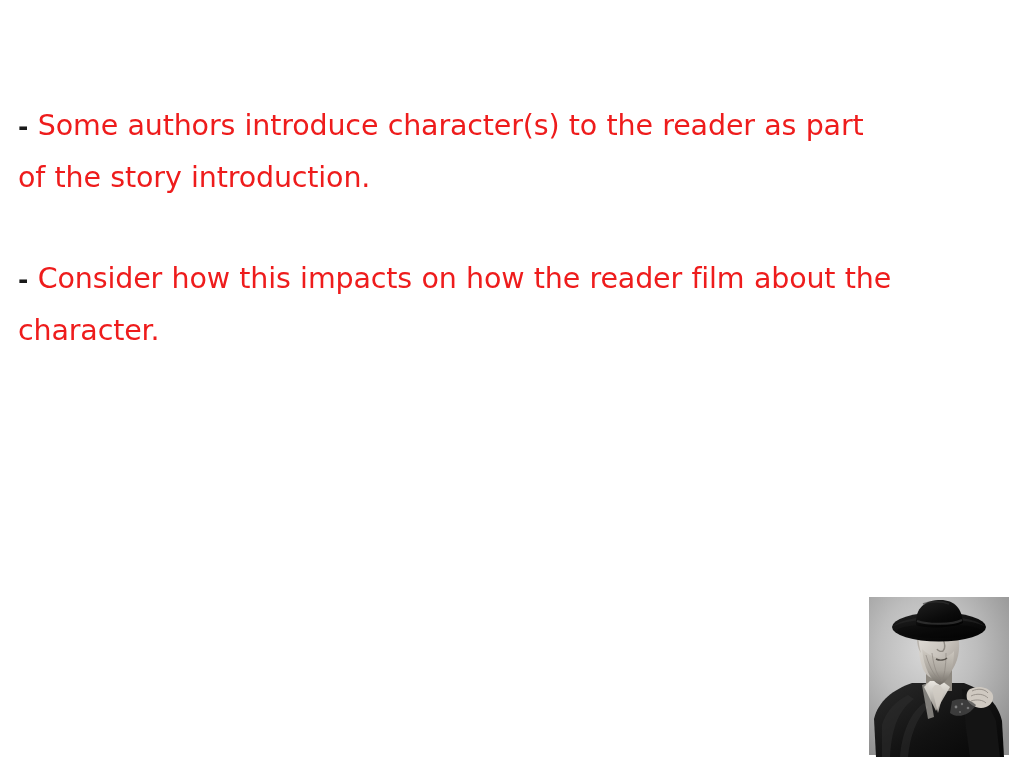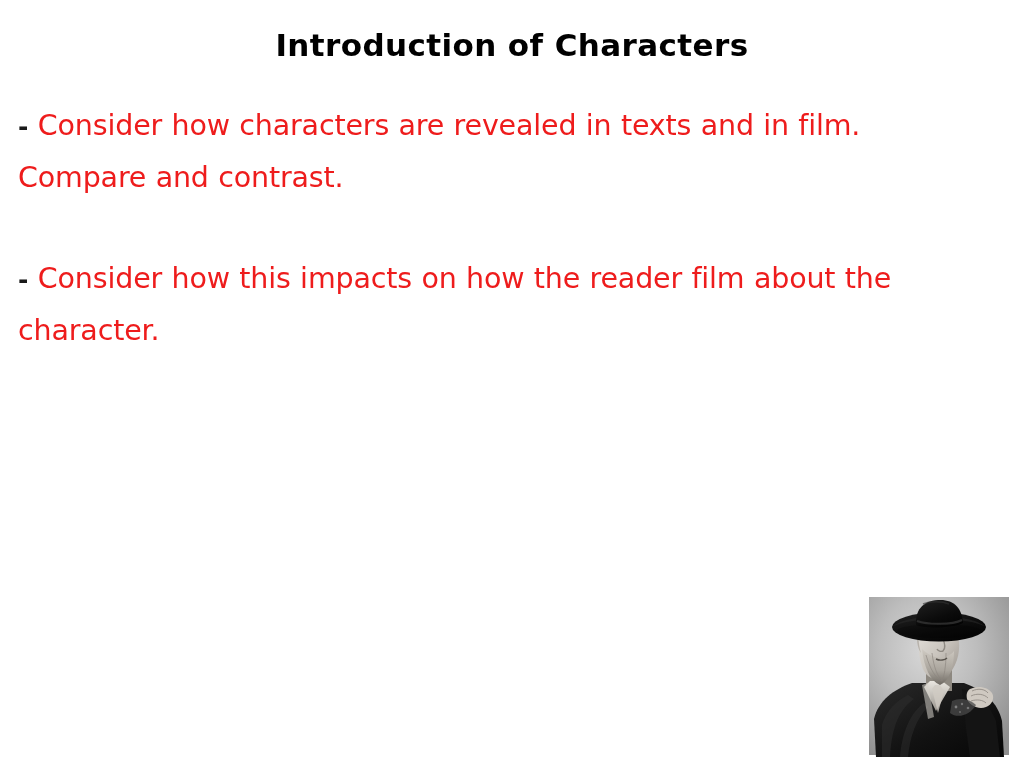--- a/index.html
+++ b/index.html
@@ -82,30 +82,29 @@
     display: block;
     width: 146px;
     height: 164px;
   }
 </style>
 </head>
 <body>
 
 <div class="slide">
 
-  <div class="slide-title">Introduction of Characters</div>
 
   <div class="body-block">
-
-
 
     <p class="bullet">
       <span class="dash">-</span>
-      <span class="btext">Consider how characters are revealed in texts and in film. Compare and contrast.</span>
+      <span class="btext">Some authors introduce character(s) to the reader as part of the story introduction.</span>
     </p>
+
+
 
     <p class="bullet">
       <span class="dash">-</span>
       <span class="btext">Consider how this impacts on how the reader film about the character.</span>
     </p>
 
   </div>
 
   <div class="photo-frame">
     <svg viewBox="0 0 146 164" xmlns="http://www.w3.org/2000/svg" aria-hidden="true">

